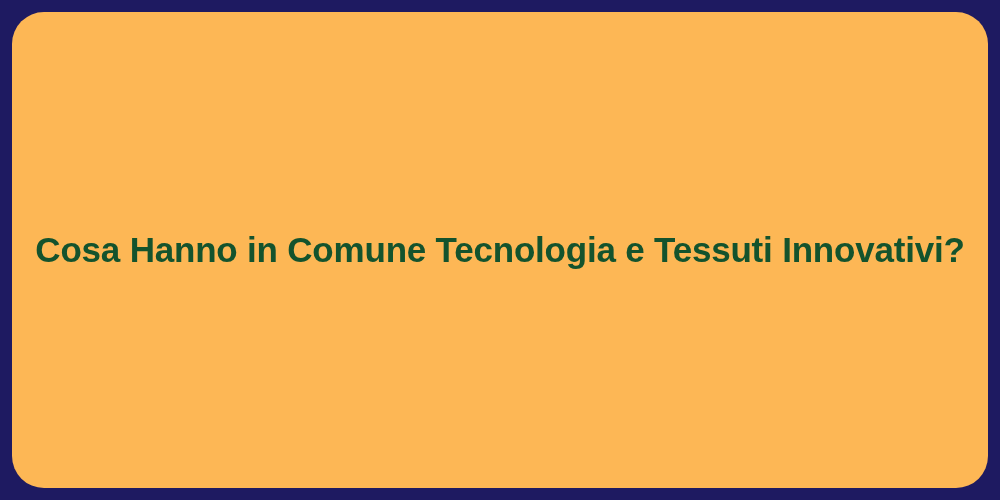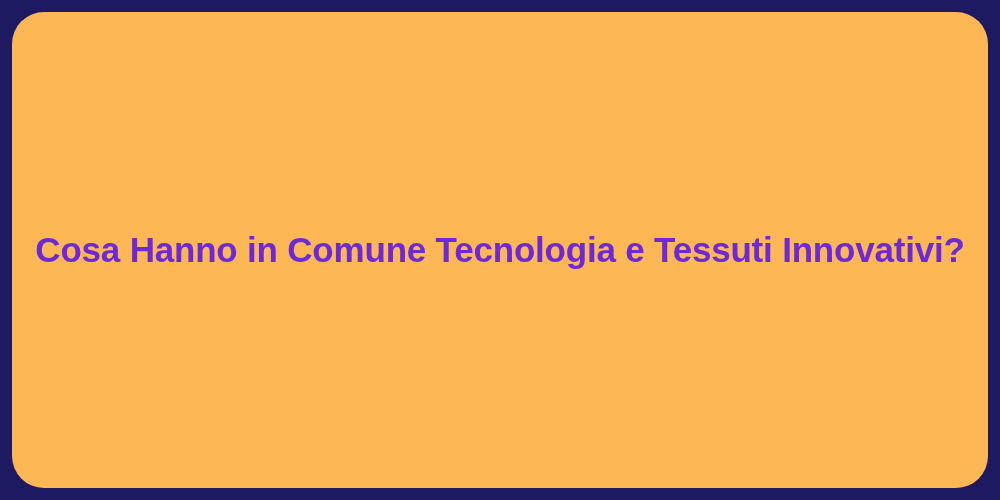--- a/index.html
+++ b/index.html
@@ -31,21 +31,21 @@
     border-radius: 32px;
     display: flex;
     align-items: center;
     justify-content: center;
     text-align: center;
     padding: 0 40px;
   }
 
   .banner-title {
     margin: 0;
-    color: #6d28d9;
+    color: #14532d;
     font-family: "Liberation Sans", sans-serif;
     font-size: 35px;
     font-weight: bold;
     line-height: 1.25;
     letter-spacing: -0.2px;
     white-space: nowrap;
   }
 </style>
 </head>
 <body>

